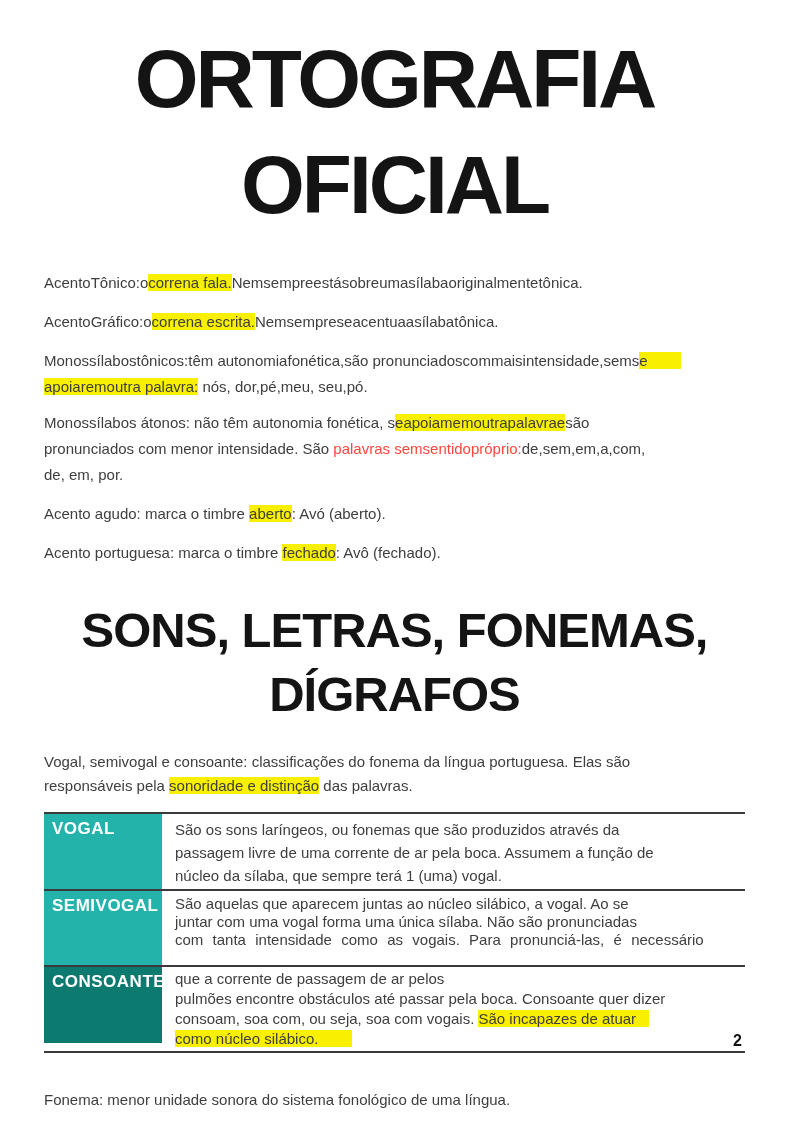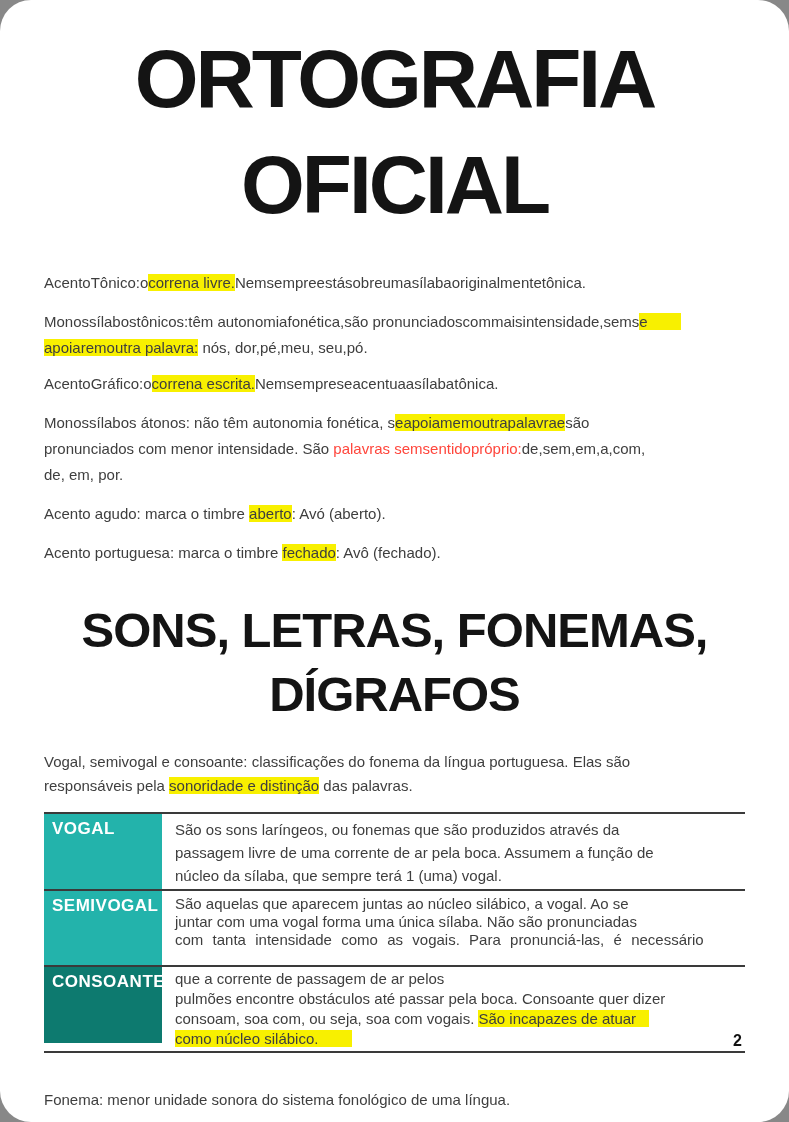--- a/index.html
+++ b/index.html
@@ -4,21 +4,20 @@
 <style>
   html,body{margin:0;padding:0;background:#888;}
   .page{
     position:relative;
     width:789px;height:1122px;
     margin:0 auto;
     background:#ffffff;
     font-family:"Liberation Sans",sans-serif;
     color:var(--body_text);
     overflow:hidden;
-    border-radius:31px;
   }
   .content{padding:0 44px;}
   .doc-title{
     margin:26px 0 0 0;
     text-align:center;
     font-size:82px;
     line-height:106px;
     font-weight:bold;
     letter-spacing:-3px;
     color:var(--heading_text);
@@ -82,23 +81,23 @@
 <body>
 
 <div class="page">
   <div class="content">
 
     <h1 class="doc-title">
       <span>ORTOGRAFIA</span><br>
       <span>OFICIAL</span>
     </h1>
 
-    <p class="para first"><span>AcentoTônico:o</span><span class="run-hl">correna livre.</span><span>Nemsempreestásobreumasílabaoriginalmentetônica.</span></p>
+    <p class="para first"><span>AcentoTônico:o</span><span class="run-hl">correna fala.</span><span>Nemsempreestásobreumasílabaoriginalmentetônica.</span></p>
+    <p class="para"><span>AcentoGráfico:o</span><span class="run-hl">correna escrita.</span><span>Nemsempreseacentuaasílabatônica.</span></p>
     <p class="para tight"><span>Monossílabostônicos:têm autonomiafonética,são pronunciadoscommaisintensidade,sems</span><span class="run-hl">e&nbsp;&nbsp;&nbsp;&nbsp;&nbsp;&nbsp;&nbsp;&nbsp;</span><br><span class="run-hl">apoiaremoutra palavra:</span><span> nós, dor,pé,meu, seu,pó.</span></p>
-    <p class="para"><span>AcentoGráfico:o</span><span class="run-hl">correna escrita.</span><span>Nemsempreseacentuaasílabatônica.</span></p>
     <p class="para"><span>Monossílabos átonos: não têm autonomia fonética, s</span><span class="run-hl">eapoiamemoutrapalavrae</span><span>são</span><br><span>pronunciados com menor intensidade. São </span><span class="run-red">palavras semsentidopróprio:</span><span>de,sem,em,a,com,</span><br><span>de, em, por.</span></p>
     <p class="para"><span>Acento agudo: marca o timbre </span><span class="run-hl">aberto</span><span>: Avó (aberto).</span></p>
     <p class="para"><span>Acento portuguesa: marca o timbre </span><span class="run-hl">fechado</span><span>: Avô (fechado).</span></p>
 
     <h2 class="section-title">
       <span>SONS, LETRAS, FONEMAS,</span><br>
       <span>DÍGRAFOS</span>
     </h2>
 
     <p class="intro"><span>Vogal, semivogal e consoante: classificações do fonema da língua portuguesa. Elas são</span><br><span>responsáveis pela </span><span class="run-hl">sonoridade e distinção</span><span> das palavras.</span></p>

